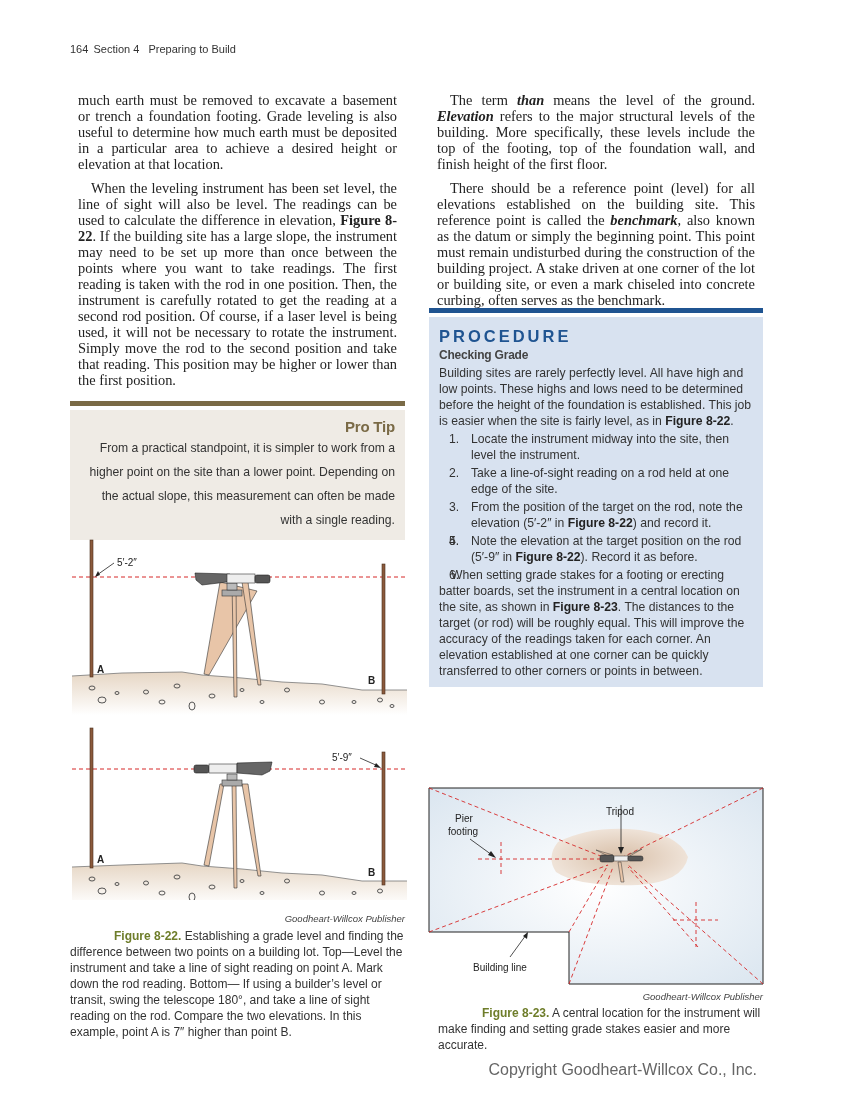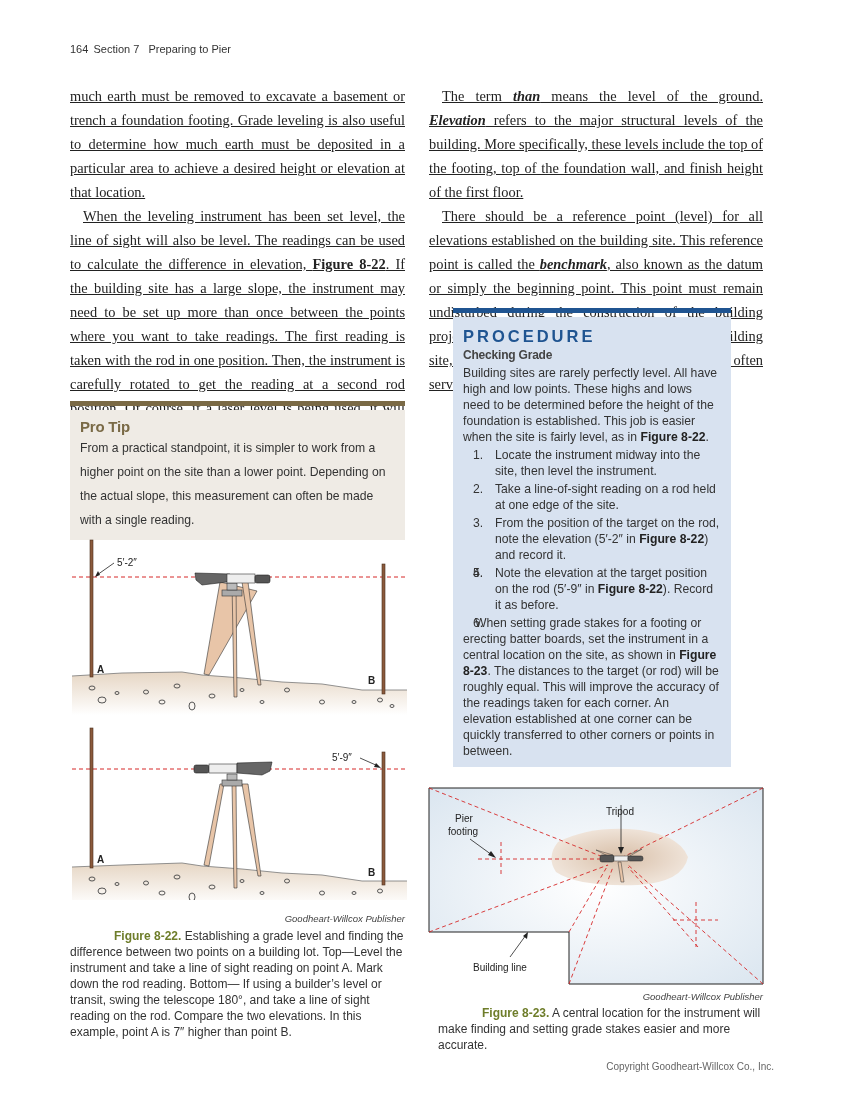--- a/index.html
+++ b/index.html
@@ -7,60 +7,60 @@
   .serif { font-family: "Liberation Serif", "DejaVu Serif", serif; }
   .sans { font-family: "Liberation Sans", "DejaVu Sans", sans-serif; }
 
   #header { position: absolute; left: 70px; top: 43px; font-size: 11px; color: #333; }
   #header .num { margin-right: 2px; }
 
   .col { position: absolute; }
   #left-col { left: 70px; top: 84px; width: 335px; }
   #right-col { left: 429px; top: 84px; width: 334px; }
 
-  p.body { margin: 0; font-size: 14.4px; line-height: 24px; text-align: justify; color: #222; text-decoration: underline; }
+  p.body { margin: 8px; font-size: 14.4px; line-height: 16px; text-align: justify; color: #222; }
   p.body.indent { text-indent: 13px; }
 
   
-  #pro-tip { position: absolute; left: 70px; top: 401px; width: 335px; }
+  #pro-tip { position: absolute; left: 70px; top: 401px; width: 335px; text-align: right; }
   #pro-tip .bar { height: 5px; background: #7a6a46; }
   #pro-tip .box { margin-top: 4px; background: #efebe5; padding: 8px 10px 8px 10px; }
   #pro-tip .title { font-family: "Liberation Sans Narrow", "Liberation Sans", sans-serif; font-weight: bold; color: #7a6a46; font-size: 15px; margin-bottom: 1px; letter-spacing: -0.2px; }
   #pro-tip .text { font-size: 12.2px; line-height: 24px; color: #333; }
 
   
-  #procedure { position: absolute; left: 429px; top: 308px; width: 278px; margin-left: 24px; }
+  #procedure { position: absolute; left: 429px; top: 308px; width: 334px; }
   #procedure .bar { height: 5px; background: #1f5491; }
   #procedure .box { margin-top: 4px; background: #d8e2f0; padding: 10px 10px 8px 10px; }
   #procedure .kicker { color: #1f5491; font-weight: bold; font-size: 16.5px; letter-spacing: 3px; margin-bottom: 2px; }
   #procedure .title { color: #444; font-weight: bold; font-size: 12px; margin-bottom: 3px; letter-spacing: -0.2px; }
   #procedure .text { font-size: 12.2px; line-height: 16px; color: #333; }
   #procedure ol { margin: 2px 0 2px 0; padding-left: 0; list-style: none; }
   #procedure li { position: relative; padding-left: 32px; font-size: 12.2px; line-height: 16px; color: #333; margin-bottom: 2px; }
   #procedure li .n { position: absolute; left: 10px; top: 0; }
   #procedure .after { text-indent: 12px; }
   b.fig { font-weight: bold; color: #222; }
 
   
   .figure-svg { position: absolute; }
   #fig22 { left: 62px; top: 530px; }
   #fig23 { left: 428px; top: 787px; }
   .credit { position: absolute; font-style: italic; font-size: 9.5px; color: #444; text-align: right; }
   .caption { position: absolute; font-size: 12px; line-height: 16px; color: #333; }
   .caption .fl { color: #6e7d2a; font-weight: bold; padding-left: 44px; }
 
-  #footer { position: absolute; right: 88px; top: 1061px; font-size: 10px; color: #666; }
+  #footer { position: absolute; right: 105px; top: 1061px; font-size: 16px; color: #666; }
 </style>
 </head>
 <body>
 
 <div id="header" class="sans">
   <span class="num">164</span>
-  <span>Section 7</span>&nbsp;&nbsp;
-  <span>Preparing to Pier</span>
+  <span>Section 4</span>&nbsp;&nbsp;
+  <span>Preparing to Build</span>
 </div>
 
 <div id="left-col" class="col serif">
   <p class="body">much earth must be removed to excavate a basement or trench a foundation footing. Grade leveling is also useful to determine how much earth must be deposited in a particular area to achieve a desired height or elevation at that location.</p>
   <p class="body indent"><span>When the leveling instrument has been set level, the line of sight will also be level. The readings can be used to calculate the difference in elevation, </span><b>Figure 8-22</b><span>. If the building site has a large slope, the instrument may need to be set up more than once between the points where you want to take readings. The first reading is taken with the rod in one position. Then, the instrument is carefully rotated to get the reading at a second rod position. Of course, if a laser level is being used, it will not be necessary to rotate the instrument. Simply move the rod to the second position and take that reading. This position may be higher or lower than the first position.</span></p>
 </div>
 
 <div id="pro-tip" class="sans">
   <div class="bar"></div>
   <div class="box">

